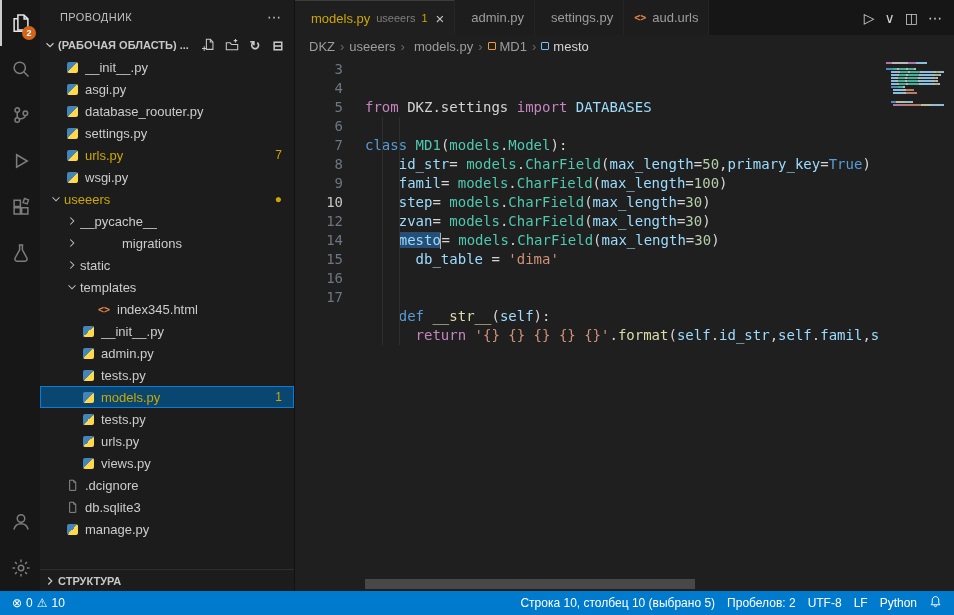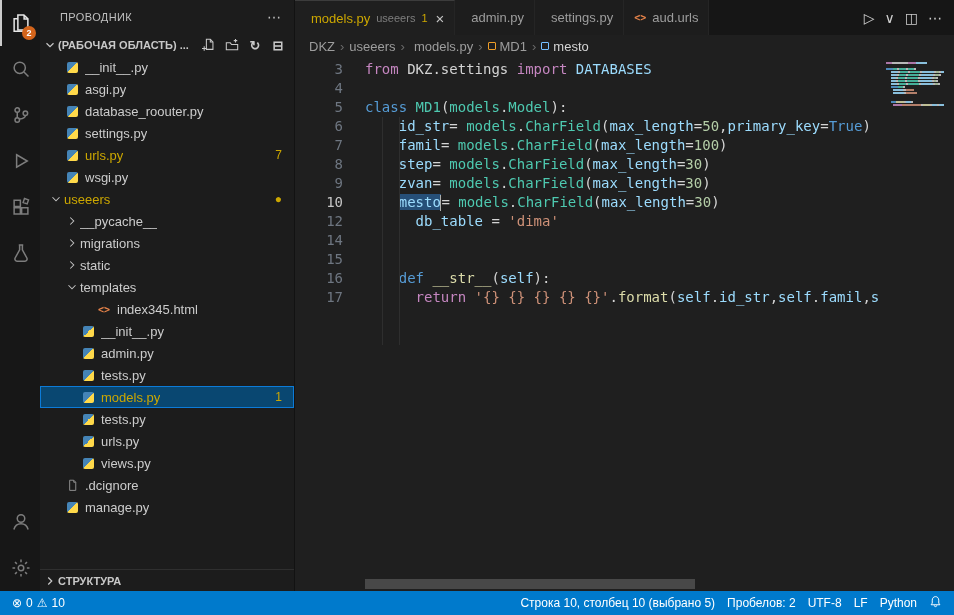--- a/index.html
+++ b/index.html
@@ -58,21 +58,21 @@
   .bc-sep { color:#6a6a6a; }
   .bc-item { display:flex; align-items:center; gap:4px; cursor:pointer; }
   .bc-item.last { color:#d4d4d4; }
   .ic-class { width:8px; height:8px; border:1.5px solid #ee9d28; border-radius:1px; }
   .ic-field { width:8px; height:8px; border:1.5px solid #75beff; border-radius:1px; }
 
   .code-wrap { flex:1; position:relative; overflow:hidden; font-family:"DejaVu Sans Mono",monospace; font-size:14px; line-height:19px; padding-top:3px; }
   .cline { display:flex; height:19px; }
   .cline .ln { width:48px; flex:none; text-align:right; color:#6e7681; }
   .cline.current .ln { color:#c6c6c6; }
-  .cline .code { padding-left:22px; white-space:pre; color:#d4d4d4; }
+  .cline .code { padding-left:22px; white-space:pre; color:#d4d4d4;margin-top:38px; }
   .tok-sel { background:var(--editor-selection,#264f78); }
   .caret { display:inline-block; width:1.5px; height:16px; background:#aeafad; vertical-align:middle; margin-left:-1px; }
   .guide { position:absolute; width:1px; background:#2e2e2e; top:60px; height:228px; }
   .guide.g1 { left:87px; } .guide.g2 { left:104px; }
 
   .minimap { position:absolute; top:0; right:8px; width:62px; bottom:0; background:#1f1f1f; padding:5px 2px 0 2px; cursor:pointer; }
   .mm-line { height:2px; margin-bottom:1px; display:flex; overflow:hidden; }
   .mm-line span { height:2px; flex:none; }
   .ruler { position:absolute; top:0; right:0; width:8px; bottom:0; background:#1f1f1f; }
   .hscroll { position:absolute; left:70px; bottom:2px; width:330px; height:10px; background:rgba(121,121,121,.45); cursor:pointer; }
@@ -253,21 +253,21 @@
           <span class="badge">●</span>
         </div>
         <div class="row" style="padding-left: 24px;">
           <span class="twist">
             <svg width="14" height="14" viewBox="0 0 16 16" fill="none" stroke="currentColor" stroke-width="1.2">
               <path d="M6 4l4 4-4 4"></path>
             </svg>
           </span>
           <span class="lbl">__pycache__</span>
         </div>
-        <div class="row" style="padding-left: 24px;">
+        <div class="row" style="padding-left: 24px; gap: 42px;">
           <span class="twist">
             <svg width="14" height="14" viewBox="0 0 16 16" fill="none" stroke="currentColor" stroke-width="1.2">
               <path d="M6 4l4 4-4 4"></path>
             </svg>
           </span>
           <span class="lbl">migrations</span>
         </div>
         <div class="row" style="padding-left: 24px;">
           <span class="twist">
             <svg width="14" height="14" viewBox="0 0 16 16" fill="none" stroke="currentColor" stroke-width="1.2">
@@ -341,20 +341,30 @@
         </div>
         <div class="row" style="padding-left: 8px;">
           <span class="twist"></span>
           <span class="fic ic-file">
             <svg width="13" height="13" viewBox="0 0 16 16" fill="none" stroke="currentColor" stroke-width="1.2">
               <path d="M4.5 1.5h5l2.5 2.5V14h-7.5z"></path>
               <path d="M9.5 1.5V4H12"></path>
             </svg>
           </span>
           <span class="lbl">.dcignore</span>
+        </div>
+        <div class="row" style="padding-left: 8px;">
+          <span class="twist"></span>
+          <span class="fic ic-file">
+            <svg width="13" height="13" viewBox="0 0 16 16" fill="none" stroke="currentColor" stroke-width="1.2">
+              <path d="M4.5 1.5h5l2.5 2.5V14h-7.5z"></path>
+              <path d="M9.5 1.5V4H12"></path>
+            </svg>
+          </span>
+          <span class="lbl">db.sqlite3</span>
         </div>
         <div class="row" style="padding-left: 8px;">
           <span class="twist"></span>
           <span class="fic">
             <span class="ic-py"></span>
           </span>
           <span class="lbl">manage.py</span>
         </div>
       </div>
     <div class="structure">

